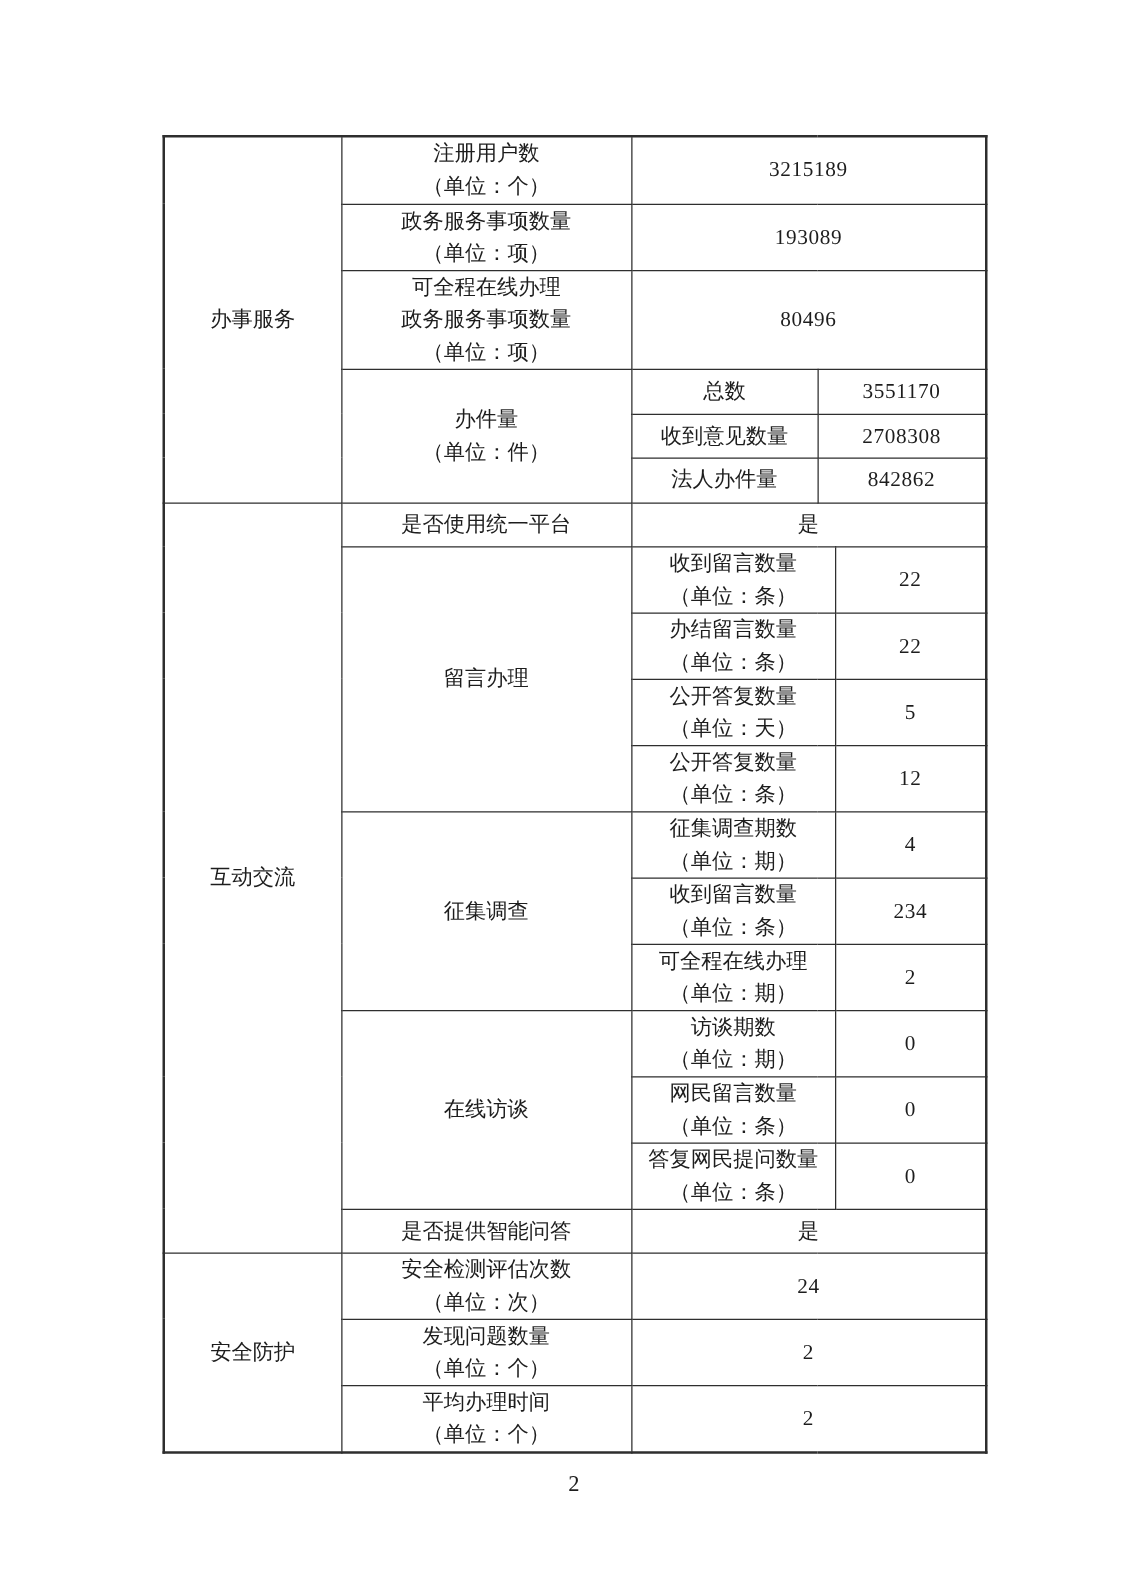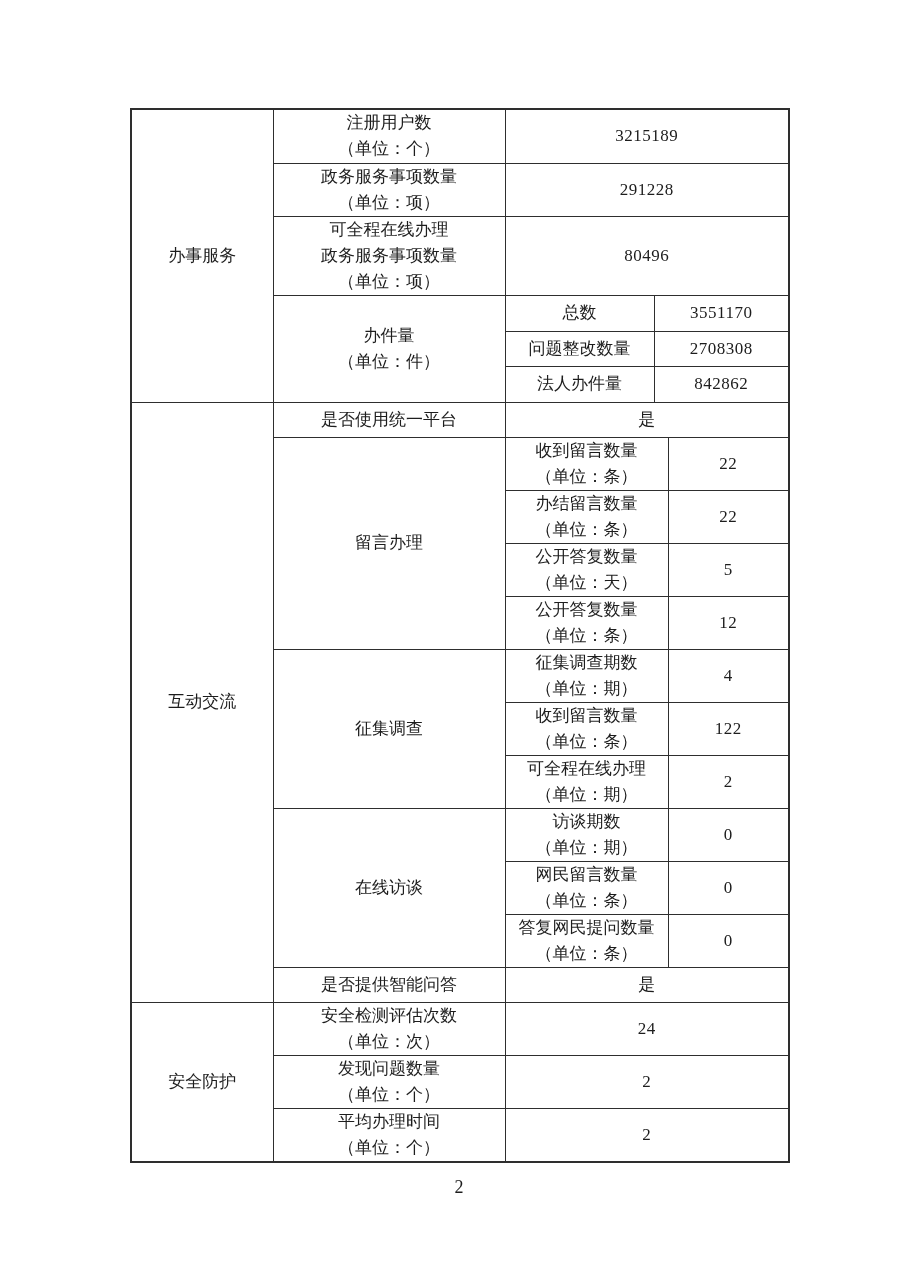--- a/index.html
+++ b/index.html
@@ -67,40 +67,40 @@
           <div>注册用户数</div>
           <div>（单位：个）</div>
         </td>
         <td colspan="3" class="num">3215189</td>
       </tr>
       <tr class="rh51">
         <td>
           <div>政务服务事项数量</div>
           <div>（单位：项）</div>
         </td>
-        <td colspan="3" class="num">291228</td>
+        <td colspan="3" class="num">193089</td>
       </tr>
       <tr class="rh77">
         <td>
           <div>可全程在线办理</div>
           <div>政务服务事项数量</div>
           <div>（单位：项）</div>
         </td>
         <td colspan="3" class="num">80496</td>
       </tr>
       <tr class="rh36">
         <td rowspan="3">
           <div>办件量</div>
           <div>（单位：件）</div>
         </td>
         <td>总数</td>
         <td colspan="2" class="num">3551170</td>
       </tr>
       <tr class="rh35">
-        <td>问题整改数量</td>
+        <td>收到意见数量</td>
         <td colspan="2" class="num">2708308</td>
       </tr>
       <tr class="rh36">
         <td>法人办件量</td>
         <td colspan="2" class="num">842862</td>
       </tr>
 
       <tr class="rh35">
         <td rowspan="12">互动交流</td>
         <td>是否使用统一平台</td>
@@ -141,21 +141,21 @@
           <div>征集调查期数</div>
           <div>（单位：期）</div>
         </td>
         <td class="num">4</td>
       </tr>
       <tr class="rh53">
         <td colspan="2">
           <div>收到留言数量</div>
           <div>（单位：条）</div>
         </td>
-        <td class="num">122</td>
+        <td class="num">234</td>
       </tr>
       <tr class="rh53">
         <td colspan="2">
           <div>可全程在线办理</div>
           <div>（单位：期）</div>
         </td>
         <td class="num">2</td>
       </tr>
       <tr class="rh52">
         <td rowspan="3">在线访谈</td>

